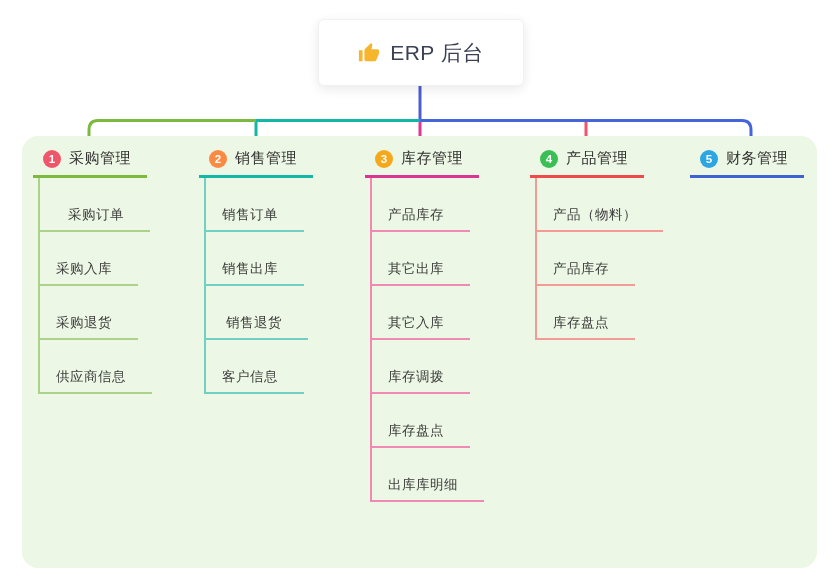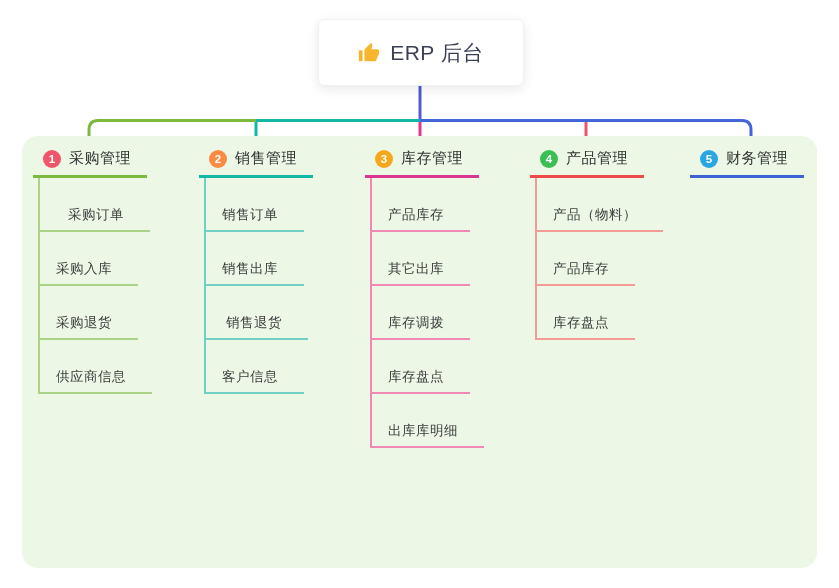--- a/index.html
+++ b/index.html
@@ -70,20 +70,21 @@
           <li class="child" style="border-bottom-color: rgb(114, 207, 195);">销售出库</li>
           <li class="child" style="border-bottom-color: rgb(114, 207, 195); padding-left: 20px;">销售退货</li>
           <li class="child" style="border-bottom-color: rgb(114, 207, 195);">客户信息</li>
         </ul></div>
       <div class="branch" style="left: 343px;"><div class="branch-header" style="border-bottom-color: rgb(217, 53, 145);">
           <span class="badge" style="background: rgb(246, 168, 28);">3</span>
           <span class="branch-label">库存管理</span>
         </div><ul class="children" style="border-left-color: rgb(240, 138, 180);">
           <li class="child" style="border-bottom-color: rgb(240, 138, 180);">产品库存</li>
           <li class="child" style="border-bottom-color: rgb(240, 138, 180); padding-left: 16px;">其它出库</li>
+          <li class="child" style="border-bottom-color: rgb(240, 138, 180);">其它入库</li>
           <li class="child" style="border-bottom-color: rgb(240, 138, 180);">库存调拨</li>
           <li class="child" style="border-bottom-color: rgb(240, 138, 180);">库存盘点</li>
           <li class="child" style="border-bottom-color: rgb(240, 138, 180);">出库库明细</li>
         </ul></div>
       <div class="branch" style="left: 508px;"><div class="branch-header" style="border-bottom-color: rgb(239, 74, 73);">
           <span class="badge" style="background: rgb(59, 191, 85);">4</span>
           <span class="branch-label">产品管理</span>
         </div><ul class="children" style="border-left-color: rgb(245, 155, 151);">
           <li class="child" style="border-bottom-color: rgb(245, 155, 151);">产品（物料）</li>
           <li class="child" style="border-bottom-color: rgb(245, 155, 151);">产品库存</li>

